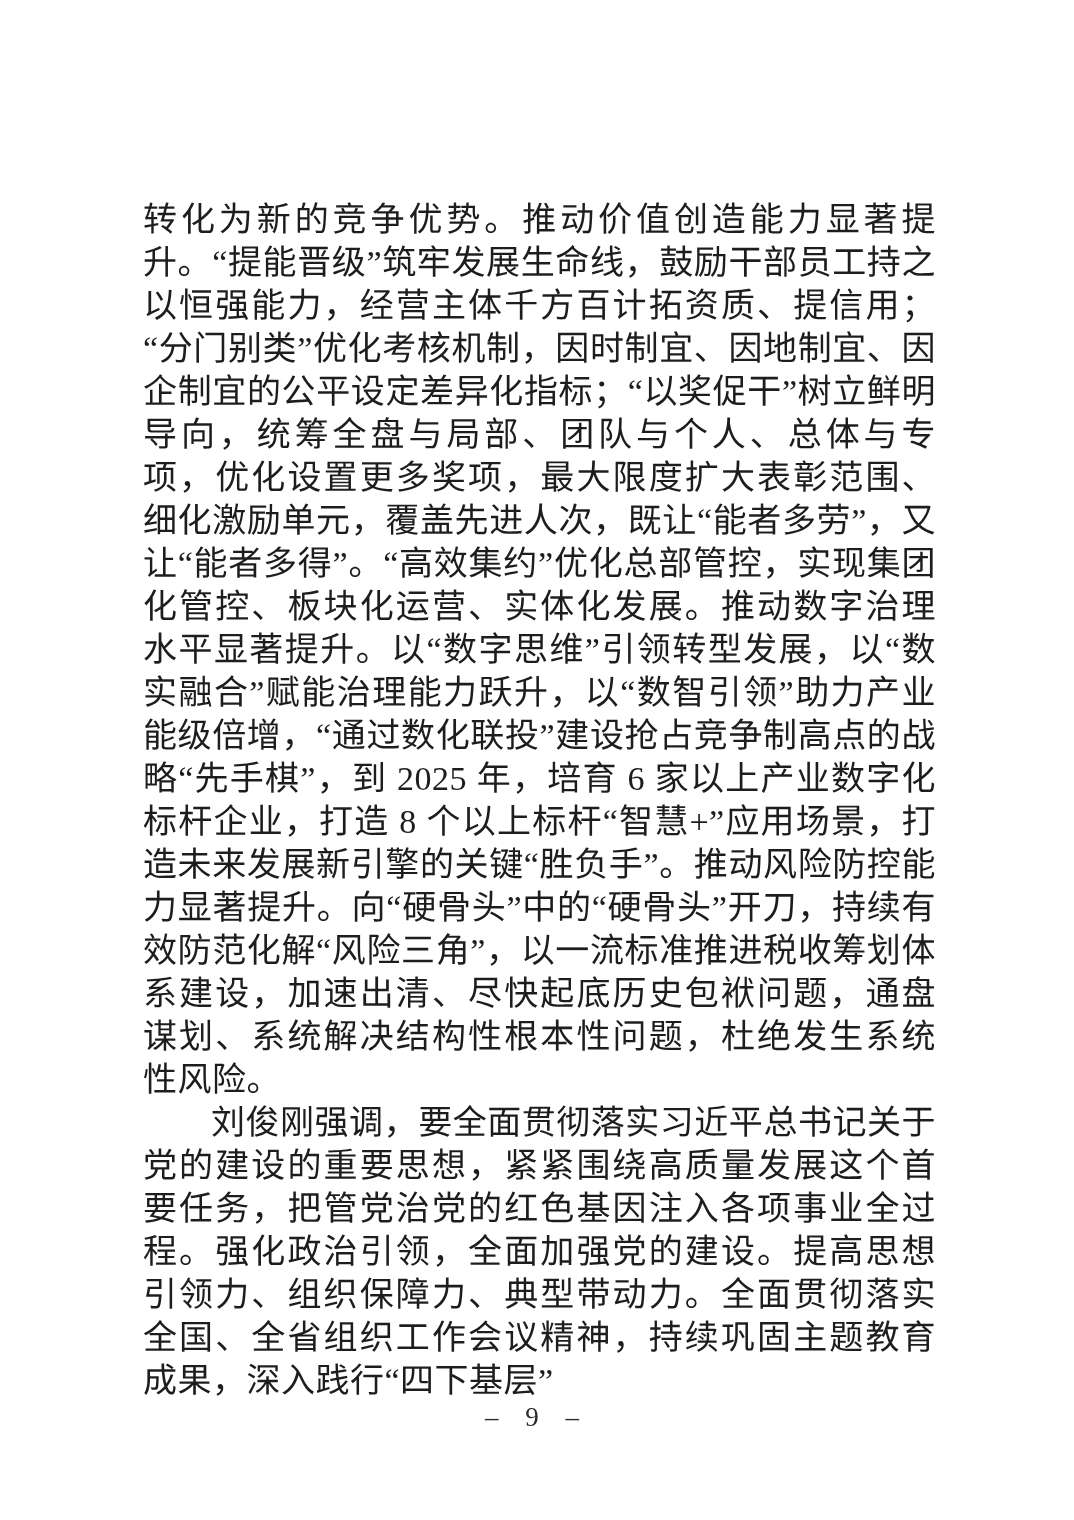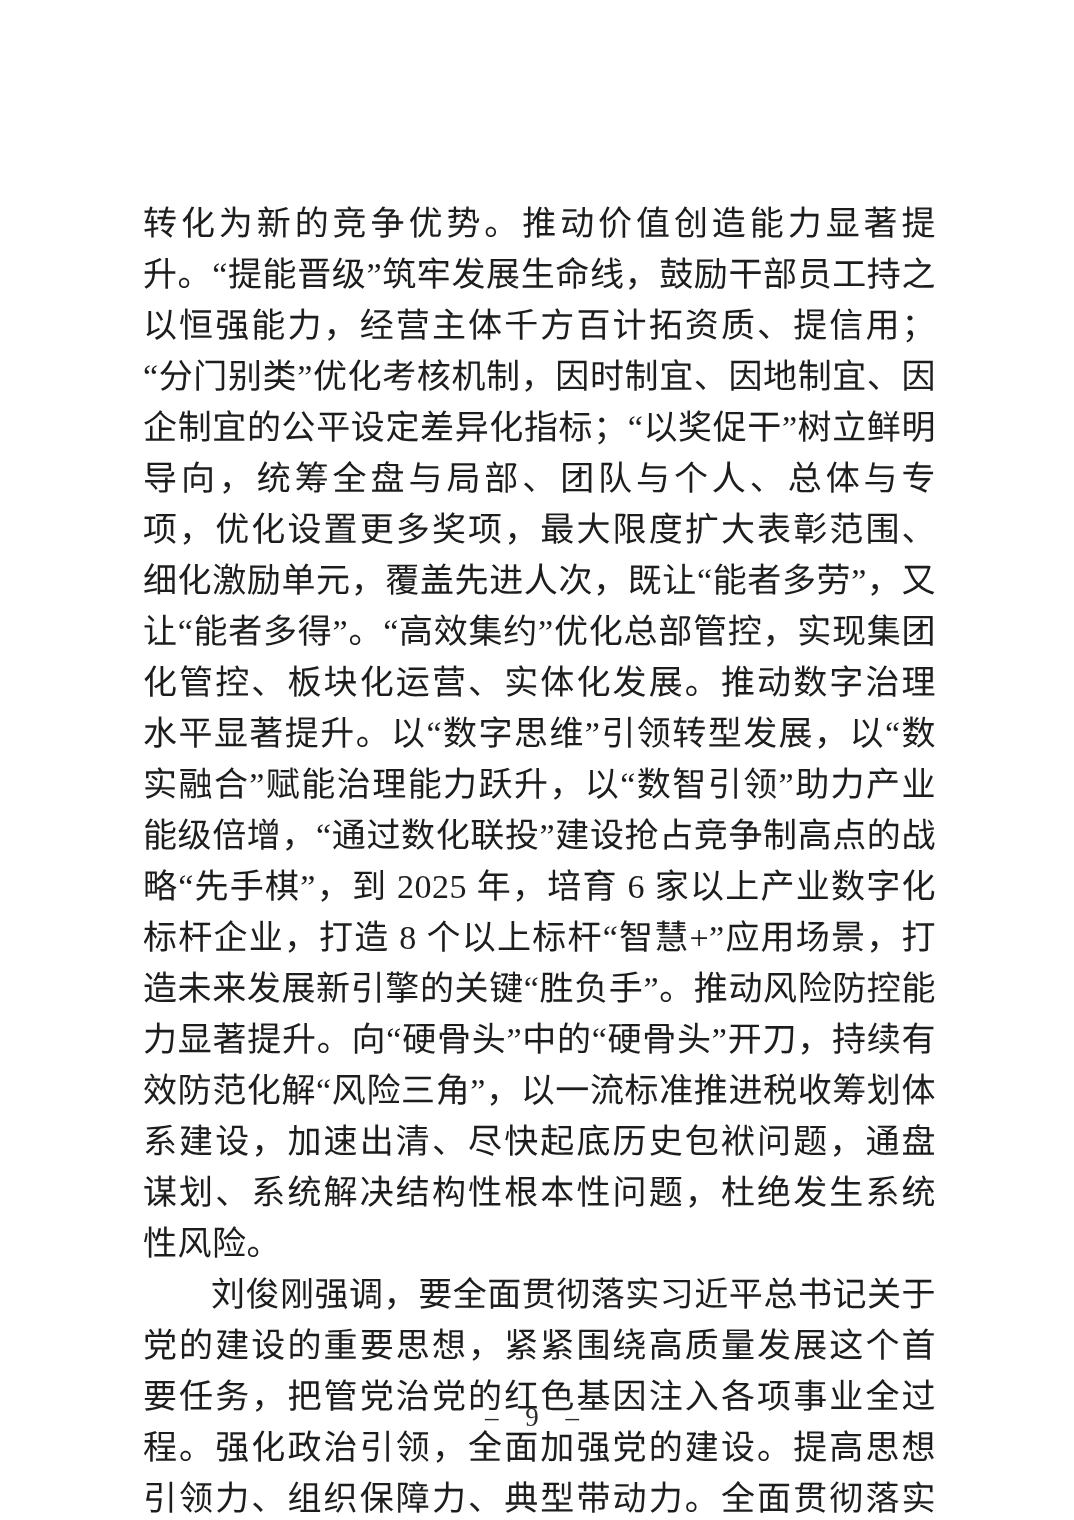--- a/index.html
+++ b/index.html
@@ -20,21 +20,21 @@
     position: absolute;
     left: 143px;
     top: 198px;
     width: 793px;
     color: #1d1d1d;
   }
   .para {
     margin: 0;
     padding: 0;
     font-size: 34px;
-    line-height: 51px;
+    line-height: 43px;
     text-align: justify;
     text-justify: inter-character;
     word-break: break-all;
     letter-spacing: 0.5px;
   }
   .para.indent {
     text-indent: 68px;
   }
   .footer {
     position: absolute;

